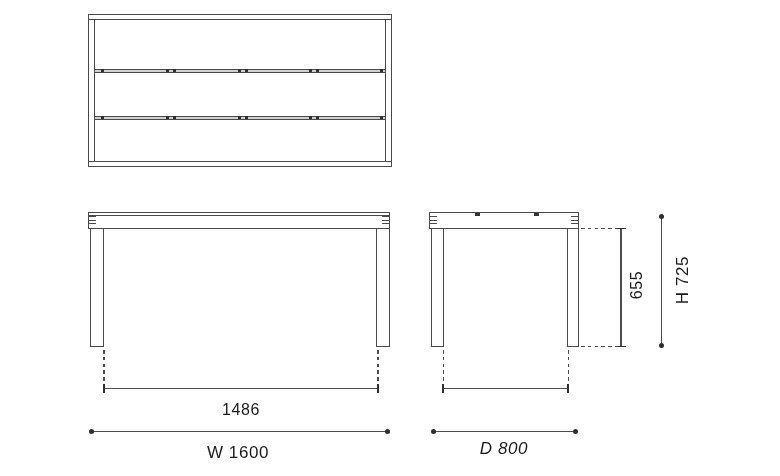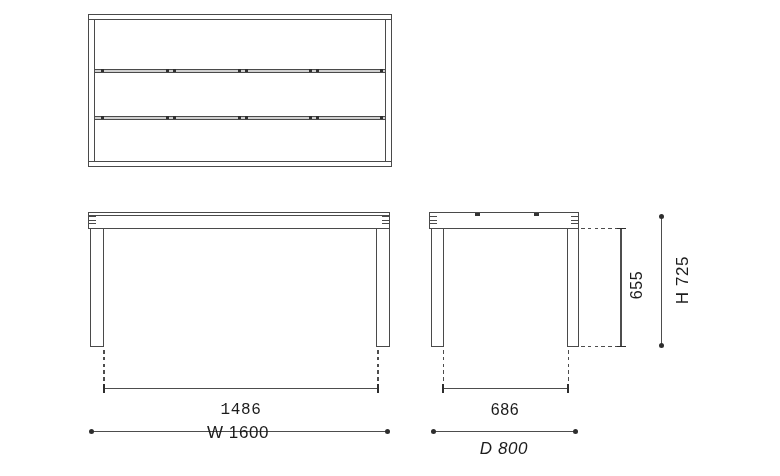--- a/index.html
+++ b/index.html
@@ -92,27 +92,27 @@
     <div class="rect" style="left:288px;top:16px;width:14px;height:118.5px;"></div>
   </div>
 
   <div class="dashv" style="left:103.3px;top:350px;height:38px;"></div>
   <div class="dashv" style="left:377.3px;top:350px;height:38px;"></div>
 
   <div class="dimh" style="left:104px;top:388px;width:274px;">
     <span class="tickv" style="left:-0.7px;"></span>
     <span class="tickv" style="right:-0.7px;"></span>
   </div>
-  <div class="dlabel" style="left:141px;top:401px;width:200px;font-family:Liberation Mono, monospace;">1486</div>
+  <div class="dlabel" style="left:141px;top:401px;width:200px;">1486</div>
 
   <div class="dimh" style="left:90px;top:431px;width:299px;">
     <span class="dot" style="left:-1px;top:-1.8px;"></span>
     <span class="dot" style="right:-1px;top:-1.8px;"></span>
   </div>
-  <div class="dlabel big" style="left:138px;top:424px;width:200px;">W 1600</div>
+  <div class="dlabel big" style="left:138px;top:444px;width:200px;">W 1600</div>
 
   <div class="abs" style="left:429px;top:212px;width:150px;height:135px;">
     <div class="rect" style="left:0;top:0;width:150px;height:16.5px;"></div>
     <div class="topmark" style="left:46px;"></div>
     <div class="topmark" style="left:105px;"></div>
     <div class="joints" style="left:1px;">
       <span></span>
         <span></span>
         <span></span>
     </div>
@@ -125,21 +125,20 @@
     <div class="rect" style="left:137.5px;top:16px;width:12.5px;height:119px;"></div>
   </div>
 
   <div class="dashv" style="left:442.6px;top:350px;height:38px;"></div>
   <div class="dashv" style="left:567.6px;top:350px;height:38px;"></div>
 
   <div class="dimh" style="left:443px;top:388px;width:125px;">
     <span class="tickv" style="left:-0.7px;"></span>
     <span class="tickv" style="right:-0.7px;"></span>
   </div>
-  <div class="dlabel" style="left:405px;top:401px;width:200px;">686</div>
 
   <div class="dimh" style="left:432px;top:431px;width:145px;">
     <span class="dot" style="left:-1px;top:-1.8px;"></span>
     <span class="dot" style="right:-1px;top:-1.8px;"></span>
   </div>
   <div class="dlabel big" style="left:404px;top:440px;width:200px;font-style:italic;">D 800</div>
 
   <div class="dashh" style="left:581px;top:228px;width:47px;"></div>
   <div class="dashh" style="left:581px;top:345.5px;width:47px;"></div>
 

